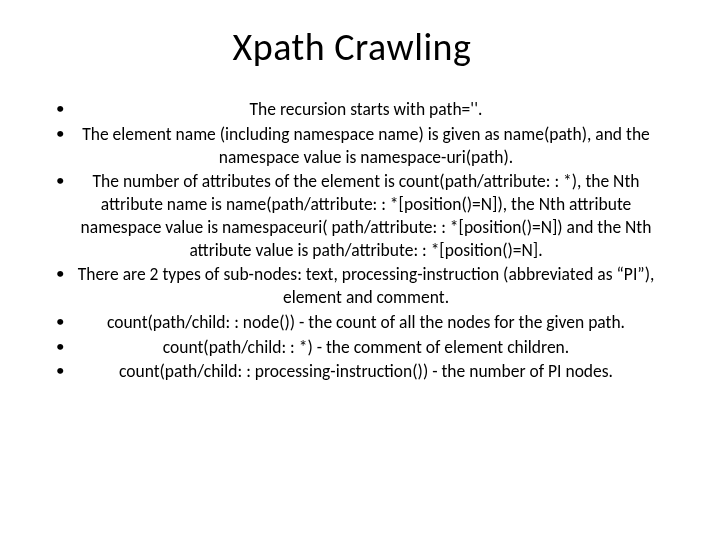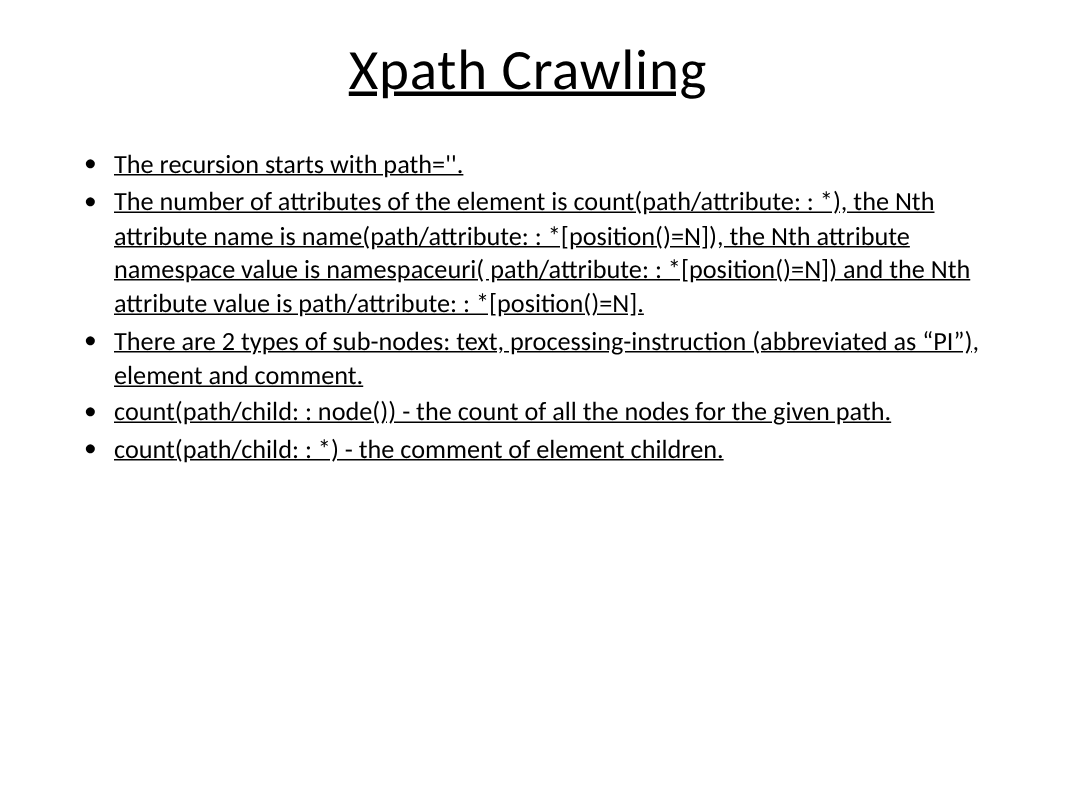--- a/index.html
+++ b/index.html
@@ -9,33 +9,33 @@
     height: 540px;
     background: #fff;
     font-family: Calibri, "Segoe UI", Arial, sans-serif;
     color: #000;
   }
   .slide {
     box-sizing: border-box;
     width: 720px;
     height: 540px;
     padding: 24px 64px 30px 48px;
-    text-decoration: underline;
   }
   .title {
     text-align: center;
     font-size: 38px;
     font-weight: 400;
     margin: 0 0 28px 0;
     letter-spacing: 0.5px;
   }
   ul.bullets {
     list-style: none;
     margin: 0;
     padding: 0;
+    text-align: center;
   }
   ul.bullets > li {
     position: relative;
     padding-left: 28px;
     font-size: 17.5px;
     line-height: 1.3;
     margin-bottom: 2px;
   }
   ul.bullets > li::before {
     content: "•";
@@ -45,18 +45,20 @@
     font-size: 17px;
   }
 </style>
 </head>
 <body>
 
 <div class="slide">
   <h1 class="title">Xpath Crawling</h1>
   <ul class="bullets">
     <li>The recursion starts with path=''.</li>
+    <li>The element name (including namespace name) is given as name(path), and the namespace value is namespace-uri(path).</li>
     <li>The number of attributes of the element is count(path/attribute: : *), the Nth attribute name is name(path/attribute: : *[position()=N]), the Nth attribute namespace value is namespaceuri( path/attribute: : *[position()=N]) and the Nth attribute value is path/attribute: : *[position()=N].</li>
     <li>There are 2 types of sub-nodes: text, processing-instruction (abbreviated as “PI”), element and comment.</li>
     <li>count(path/child: : node()) - the count of all the nodes for the given path.</li>
     <li>count(path/child: : *) - the comment of element children.</li>
+    <li>count(path/child: : processing-instruction()) - the number of PI nodes.</li>
   </ul>
 </div>
 
 </body></html>

